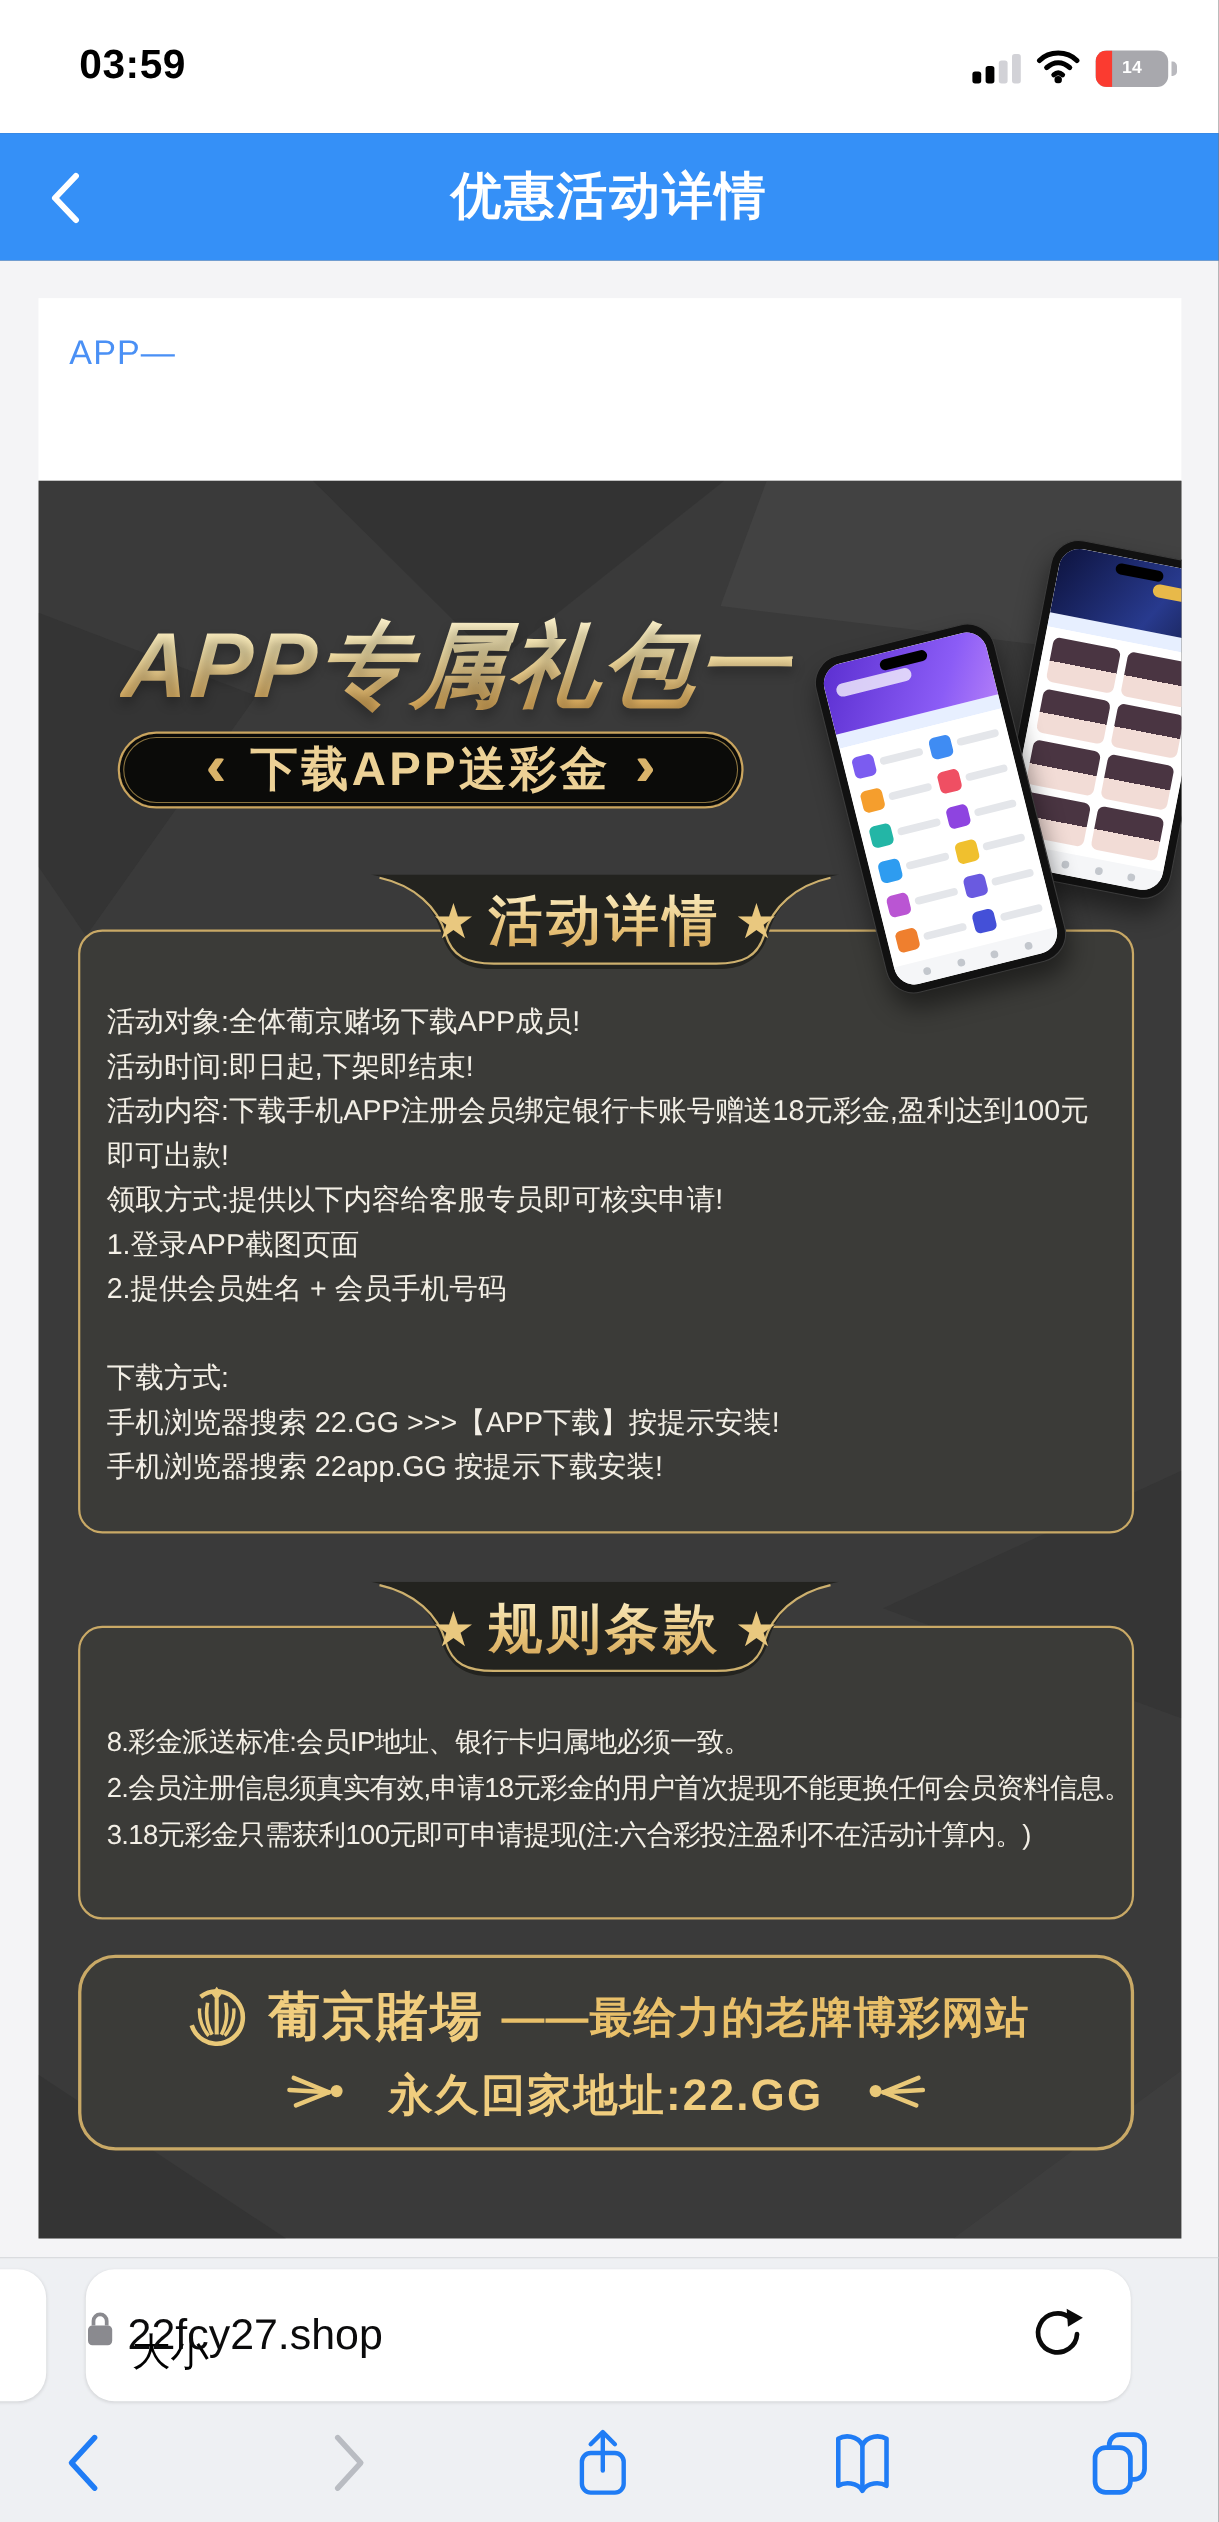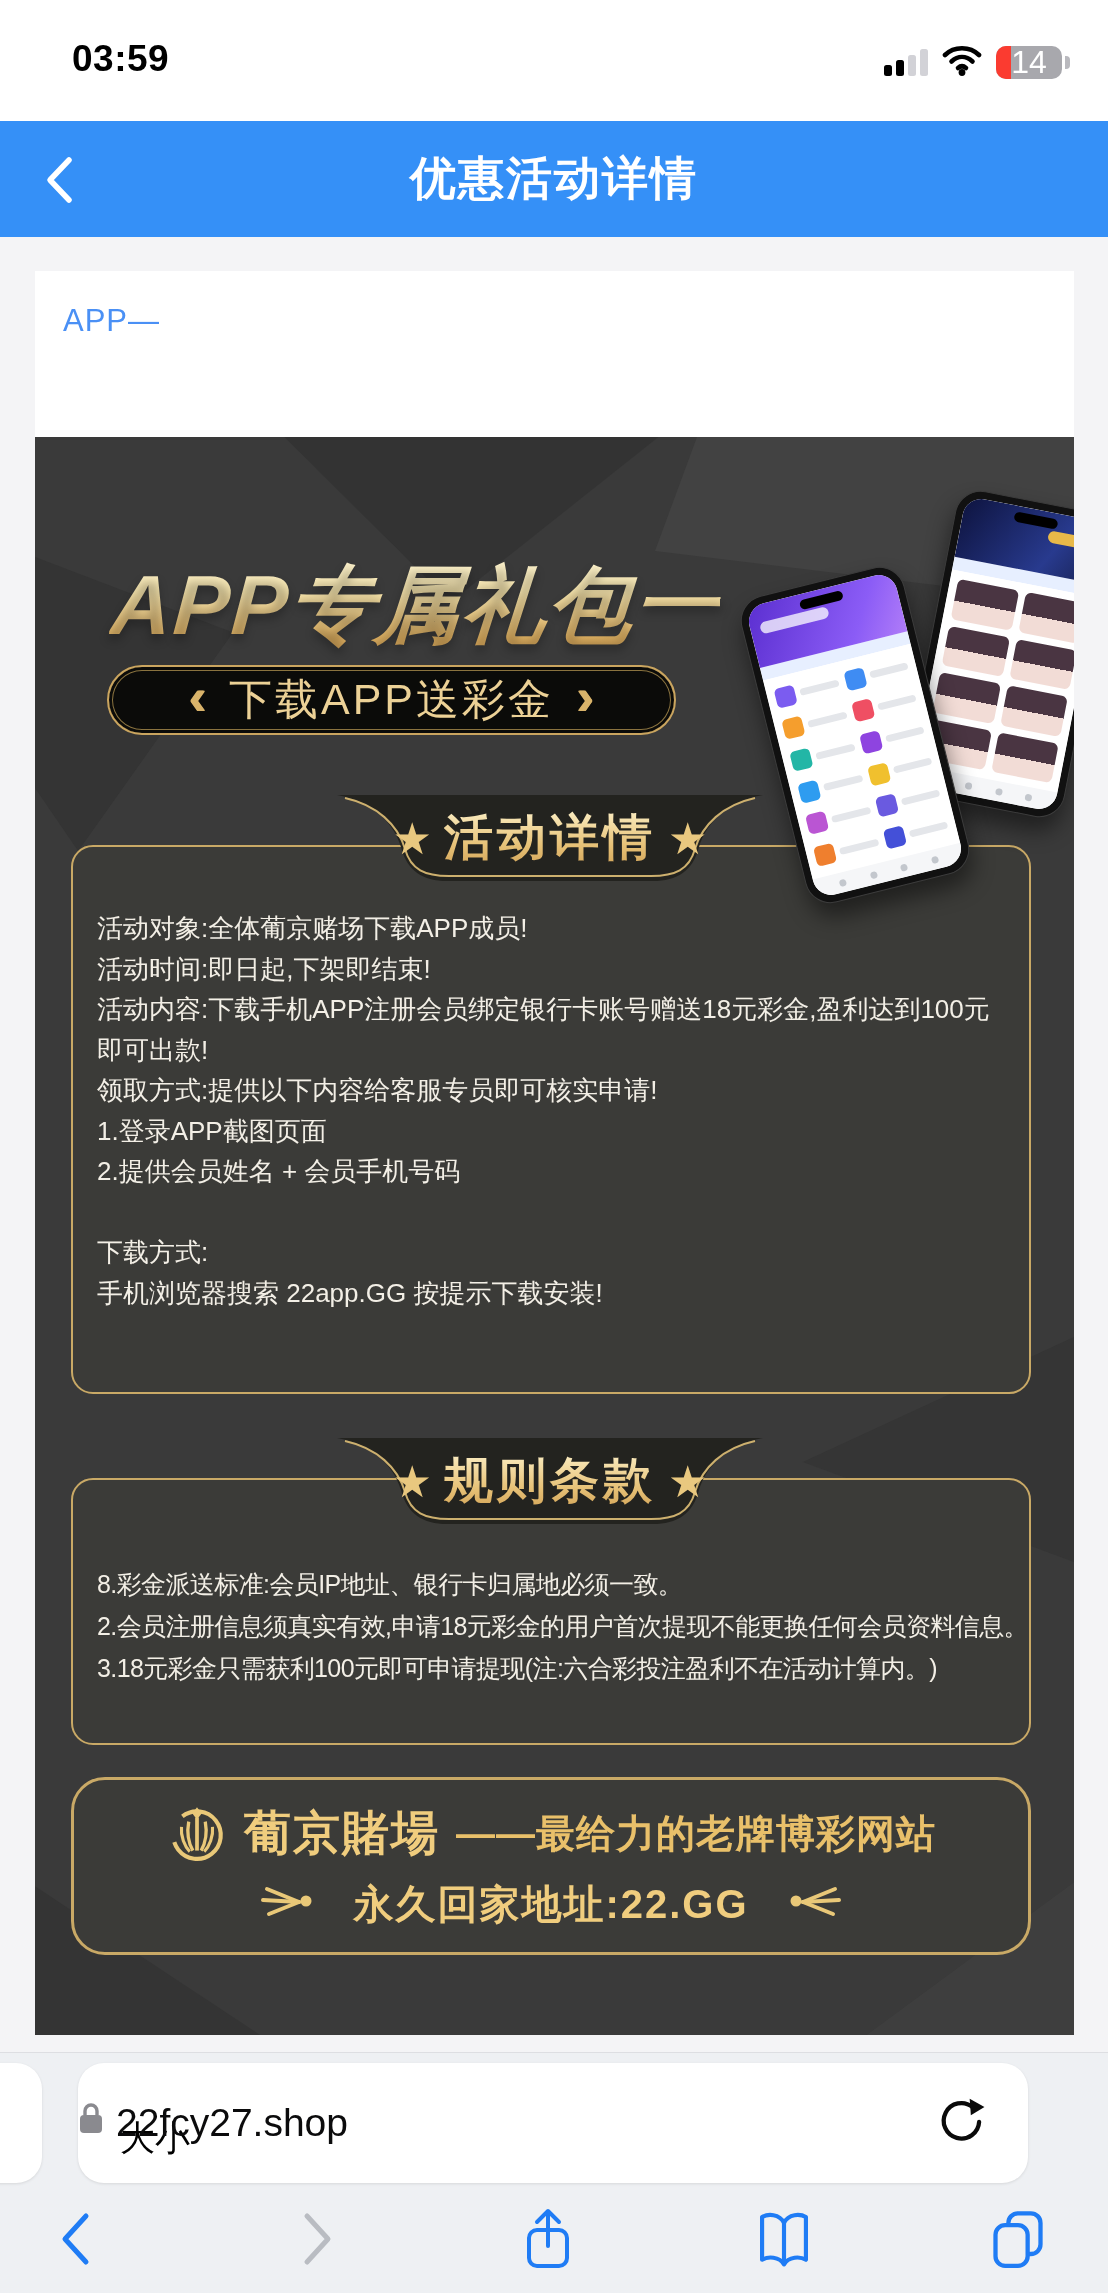--- a/index.html
+++ b/index.html
@@ -11,21 +11,21 @@
   .sb-time{position:absolute;left:72px;top:38px;font-size:37px;font-weight:700;color:#000;letter-spacing:.5px;}
   .sb-icons{position:absolute;right:38px;top:44px;display:flex;align-items:center;gap:14px;height:36px;}
   .sig{display:flex;align-items:flex-end;gap:4px;height:28px;}
   .sig i{display:block;width:8px;border-radius:2.5px;background:#000;}
   .sig i:nth-child(1){height:11px;}
   .sig i:nth-child(2){height:16px;}
   .sig i:nth-child(3){height:21px;background:#d2d2d7;}
   .sig i:nth-child(4){height:27px;background:#d2d2d7;}
   .battery{position:relative;width:66px;height:33px;border-radius:10px;background:#a8a8ad;overflow:hidden;}
   .battery .red{position:absolute;left:0;top:0;bottom:0;width:15px;background:#fb3b30;}
-  .battery .pct{position:absolute;inset:0;display:flex;align-items:center;justify-content:center;color:#fff;font-size:32px;font-weight:400;}
+  .battery .pct{position:absolute;inset:0;display:flex;align-items:center;justify-content:center;color:#fff;font-size:16px;font-weight:700;}
   .bat-nub{width:5px;height:13px;background:#b9b9be;border-radius:0 4px 4px 0;margin-left:-11px;}
 
   
   .nav{position:absolute;top:121px;left:0;width:100%;height:116px;background:#3590f7;}
   .nav-title{position:absolute;left:0;right:0;top:0;height:116px;display:flex;align-items:center;justify-content:center;color:#fff;font-size:46px;font-weight:700;letter-spacing:2px;}
   .nav-back{position:absolute;left:42px;top:34px;width:34px;height:50px;cursor:pointer;}
 
   
   .page{position:absolute;top:237px;left:0;width:100%;height:1815px;background:#f4f4f6;}
   .card{position:absolute;left:35px;top:34px;width:1039px;height:1764px;background:#ffffff;}
@@ -37,21 +37,21 @@
   .tex.t1{left:0;top:0;width:1039px;height:300px;background:#2e2e2e;clip-path:polygon(24% 0,60% 0,40% 55%);opacity:.55;}
   .tex.t2{left:620px;top:0;width:420px;height:300px;background:#4a4a4a;clip-path:polygon(10% 0,100% 0,100% 55%,0 38%);opacity:.5;}
   .tex.t3{left:0;top:120px;width:360px;height:420px;background:#2d2d2d;clip-path:polygon(0 0,55% 18%,12% 70%,0 55%);opacity:.5;}
   .tex.t4{left:700px;top:900px;width:339px;height:500px;background:#303030;clip-path:polygon(100% 0,100% 45%,20% 25%);opacity:.5;}
   .tex.t5{left:0;top:1350px;width:500px;height:248px;background:#313131;clip-path:polygon(0 40%,45% 100%,0 100%);opacity:.6;}
   .tex.t6{left:780px;top:1380px;width:259px;height:218px;background:#454545;clip-path:polygon(100% 30%,100% 100%,20% 100%);opacity:.45;}
 
   .banner-title{position:absolute;left:76px;top:112px;font-size:84px;font-weight:900;font-style:italic;letter-spacing:2px;transform:skewX(-4deg);color:#ecd196;background:linear-gradient(180deg,#fdf6d8 0%,#f6e4ac 38%,#dcae60 78%,#c2914a 100%);-webkit-background-clip:text;background-clip:text;-webkit-text-fill-color:transparent;text-shadow:0 6px 10px rgba(0,0,0,.25);}
   .pill{position:absolute;left:72px;top:228px;width:565px;height:66px;border:2px solid #caa55f;border-radius:44px;background:#0b0b09;display:flex;align-items:center;justify-content:center;gap:22px;box-shadow:inset 0 0 0 3px #0b0b09, inset 0 0 0 4px #8a733f;}
   .pill .chev{color:#d9b36a;font-size:52px;font-weight:700;letter-spacing:-0.32em;line-height:1;padding-right:.32em;margin-top:-6px;}
-  .pill .txt{color:#ecd196;font-size:43px;font-weight:400;letter-spacing:3px;}
+  .pill .txt{color:#ecd196;font-size:43px;font-weight:700;letter-spacing:3px;}
 
   
   .phones{position:absolute;left:700px;top:56px;width:340px;height:340px;}
   .phone{position:absolute;background:#111;border:1px solid #3c3c3c;border-radius:26px;padding:7px;box-shadow:0 14px 22px rgba(0,0,0,.45);}
   .phone:before{content:'';position:absolute;top:13px;left:50%;transform:translateX(-50%);width:44px;height:10px;background:#000;border-radius:6px;z-index:3;}
   .phone.left{left:36px;top:84px;width:152px;height:300px;transform:rotate(-14deg);z-index:2;}
   .phone.right{left:194px;top:6px;width:146px;height:294px;transform:rotate(11deg);z-index:1;}
   .pscreen{width:100%;height:100%;background:#fff;border-radius:19px;overflow:hidden;display:flex;flex-direction:column;}
   .phead{height:62px;background:linear-gradient(120deg,#5b2fd0,#8b5cf6 70%,#b07cf8);position:relative;}
   .phead:after{content:'';position:absolute;left:10px;top:18px;width:70px;height:12px;background:rgba(255,255,255,.75);border-radius:6px;}
@@ -269,20 +269,21 @@
         <div class="gbox box1">
           <div class="box-lines">
               <div class="box-line">活动对象:全体葡京赌场下载APP成员!</div>
               <div class="box-line">活动时间:即日起,下架即结束!</div>
               <div class="box-line">活动内容:下载手机APP注册会员绑定银行卡账号赠送18元彩金,盈利达到100元即可出款!</div>
               <div class="box-line">领取方式:提供以下内容给客服专员即可核实申请!</div>
               <div class="box-line">1.登录APP截图页面</div>
               <div class="box-line">2.提供会员姓名 + 会员手机号码</div>
               <div class="box-line blank"></div>
               <div class="box-line">下载方式:</div>
+              <div class="box-line">手机浏览器搜索 22.GG &gt;&gt;&gt;【APP下载】按提示安装!</div>
               <div class="box-line">手机浏览器搜索 22app.GG 按提示下载安装!</div>
             </div>
         </div>
 
         <div class="ribbon rib2">
           <svg viewBox="0 0 430 92" width="430" height="92">
             <path d="M2,0 C36,6 58,26 66,52 C72,76 88,86 112,86 L318,86 C342,86 358,76 364,52 C372,26 394,6 428,0 Z" fill="#23231f"></path>
             <path d="M10,3 C42,10 63,30 70,54 C76,75 90,81 114,81 L316,81 C340,81 354,75 360,54 C367,30 388,10 420,3" fill="none" stroke="#cdb06e" stroke-width="2"></path>
           </svg>
           <div class="rib-label">

